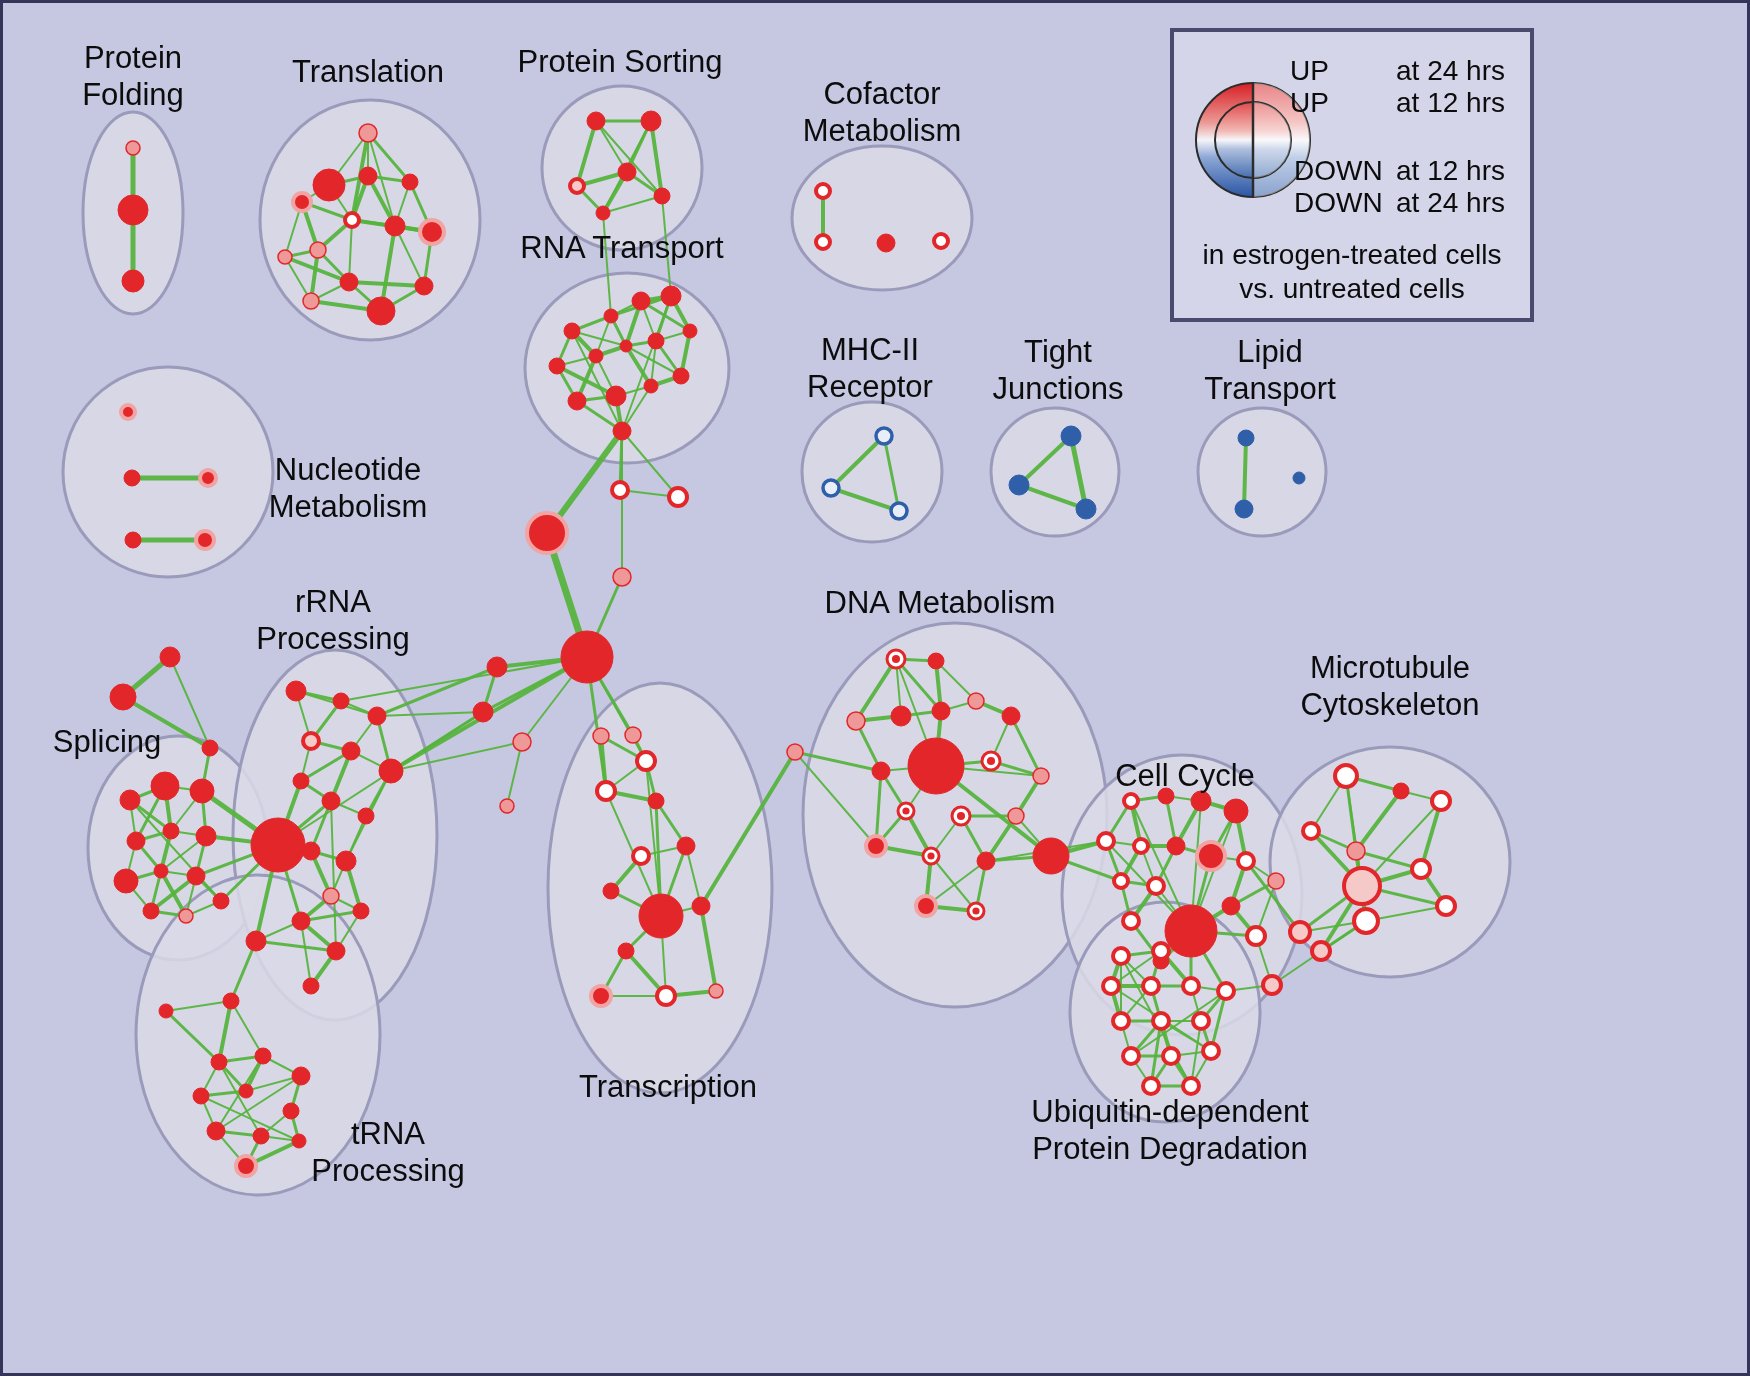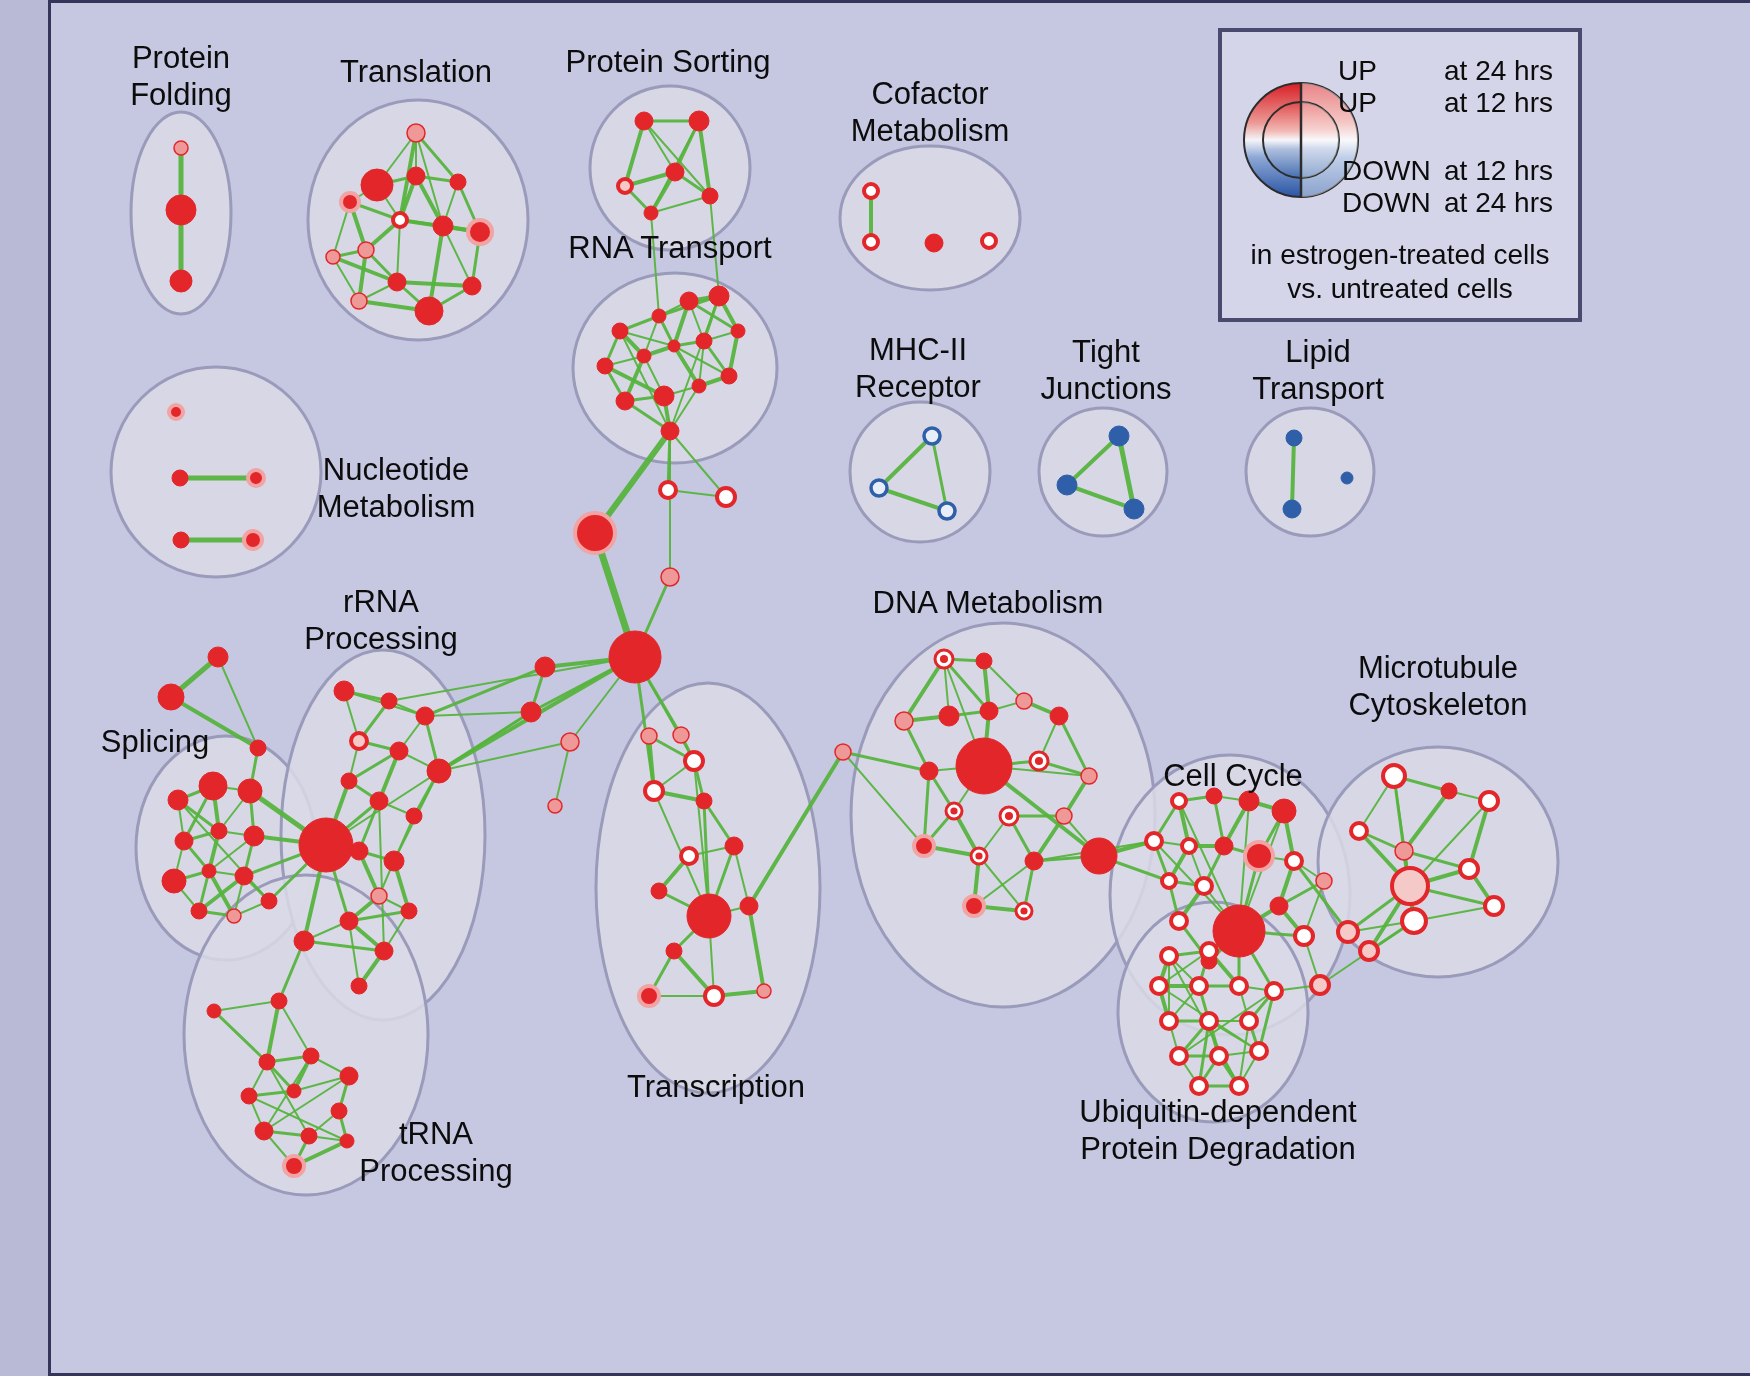--- a/index.html
+++ b/index.html
@@ -1,16 +1,16 @@
 <!DOCTYPE html>
 <html><head>
 <meta charset="utf-8">
 <style>
   html,body{margin:0;padding:0;background:#b9bad6;}
-  .figure{width:1468px;height:1376px;position:relative;font-family:"Liberation Sans",sans-serif;padding-left:48px;}
+  .figure{width:1468px;height:1376px;position:relative;font-family:"Liberation Sans",sans-serif;}
   svg{display:block;}
   .clabel{font-family:"Liberation Sans",sans-serif;font-size:31px;fill:#0c0c0c;}
   .legend-word,.legend-time{font-family:"Liberation Sans",sans-serif;font-size:28px;fill:#0c0c0c;}
   .legend-caption{font-family:"Liberation Sans",sans-serif;font-size:28px;fill:#0c0c0c;text-anchor:middle;}
 </style>
 </head>
 <body>
 
 <div class="figure">
 <svg id="net" width="1750" height="1376" viewBox="0 0 1750 1376">

